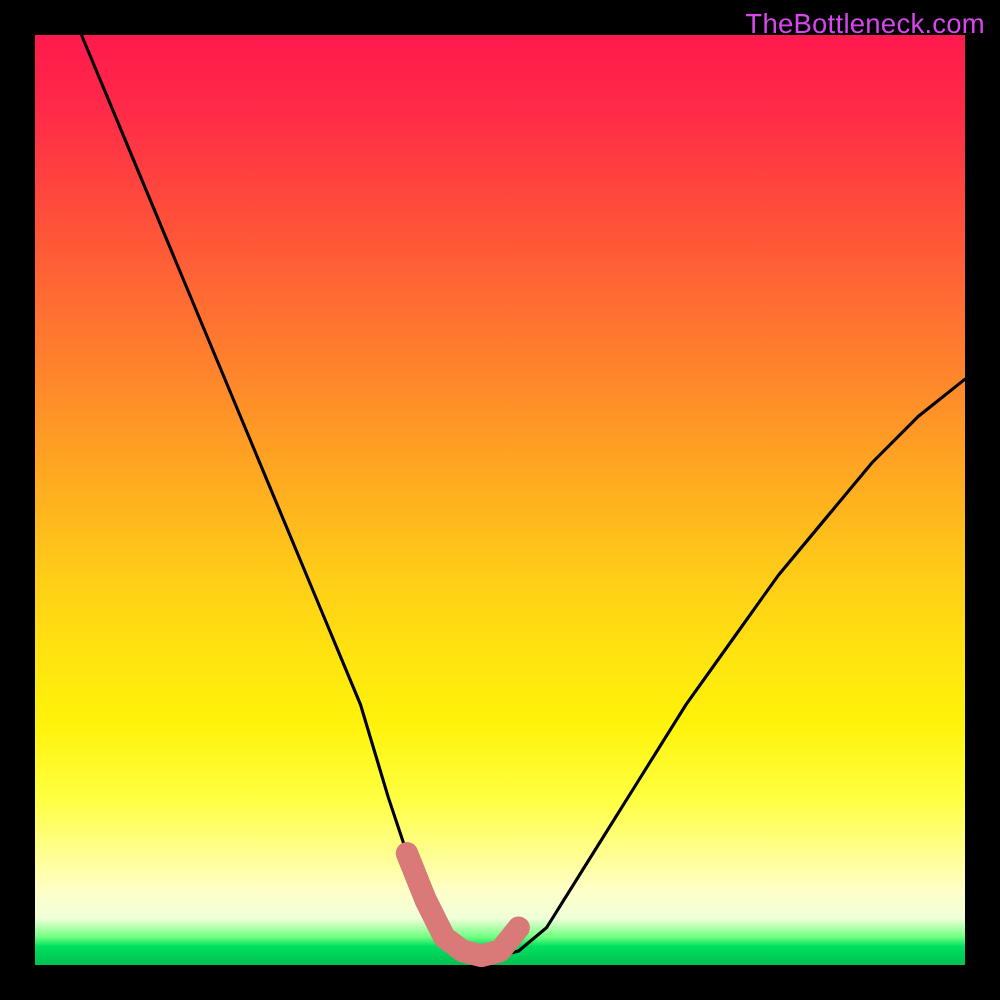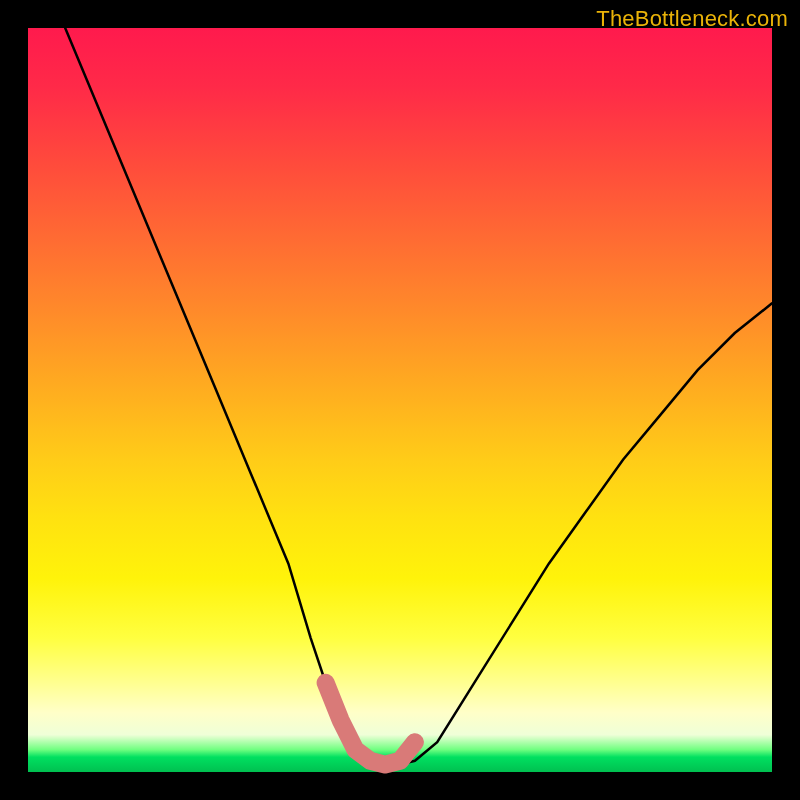--- a/index.html
+++ b/index.html
@@ -43,21 +43,21 @@
       #efffd8 95%,
       #6fff80 97%,
       #00e060 98%,
       #00c050 100%
     );
   }
   .watermark {
     position: absolute;
     top: 6px;
     right: 12px;
-    color: #eab308;
+    color: #d946ef;
     font-size: 22px;
     font-weight: 500;
     letter-spacing: 0.2px;
     user-select: none;
   }
   svg.curve {
     position: absolute;
     left: 0;
     top: 0;
     width: 744px;

